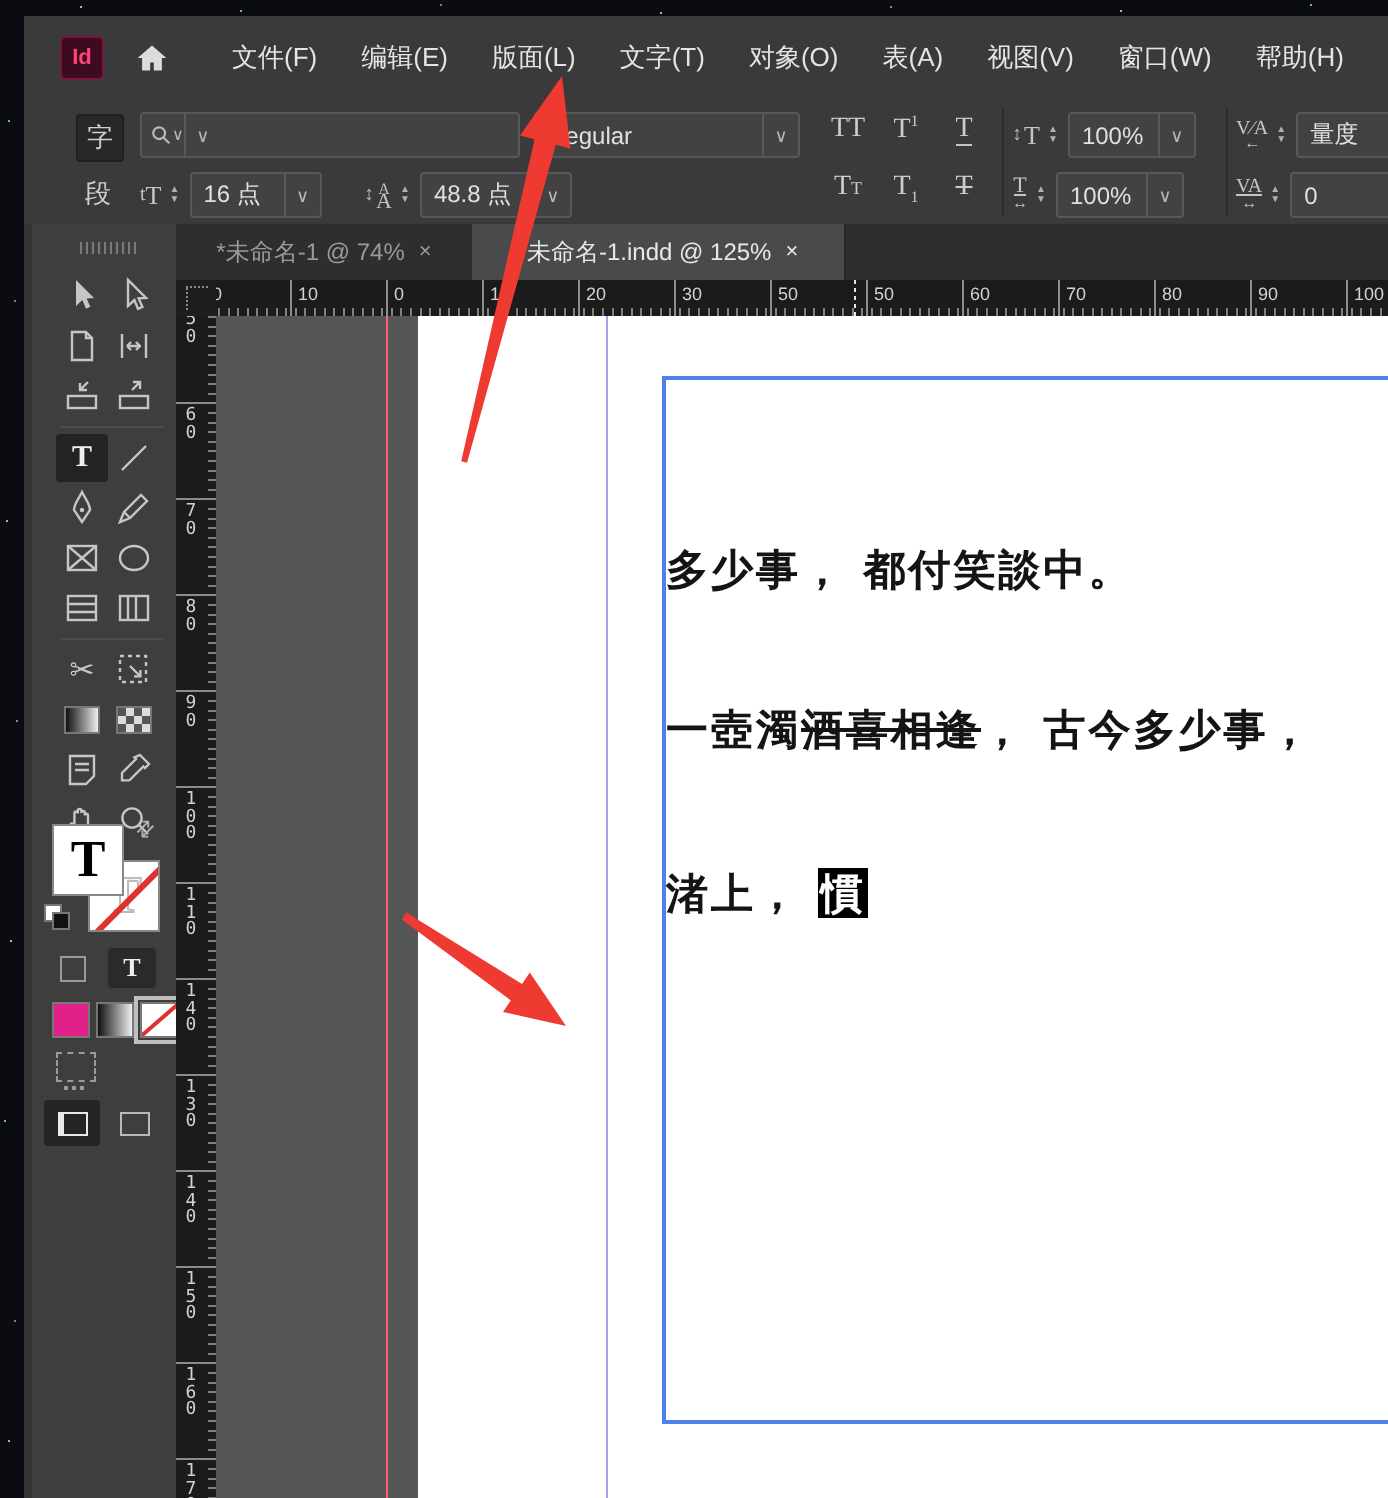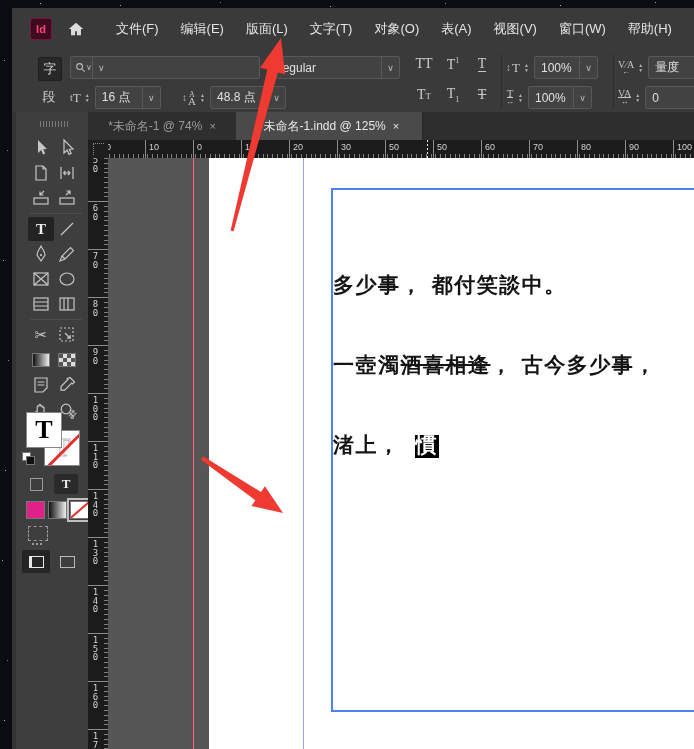--- a/index.html
+++ b/index.html
@@ -550,20 +550,20 @@
       <div class="vlab" style="top: 574px;">170</div>
     </div>
 
   <div class="canvas" id="canvas">
     <div class="page"></div>
     <div class="tframe" id="textFrame" style="border-color: rgb(77, 130, 232);"></div>
   <div class="guide" style="left: 85px; background: rgb(255, 95, 125);"></div>
       <div class="guide" style="left: 195px; background: rgb(161, 161, 230);"></div>
       <div class="tline" style="top: 113px;"><span>多少事， 都付笑談中。</span></div>
       <div class="tline" style="top: 193px;"><span>一壺濁</span><span class="strike">酒喜相逢</span><span>， 古今多少事，</span></div>
-      <div class="tline" style="top: 275px; font-family: Liberation Mono, monospace;"><span>渚上， </span><span class="hl">慣</span></div>
+      <div class="tline" style="top: 275px;"><span>渚上， </span><span class="hl">慣</span></div>
     </div>
 
   <svg class="arrows" id="arrowSvg" viewBox="0 0 694 749">
       <polygon points="281,38 285.2,74.2 277.9,72.4 233.5,231.4 230.6,230.6 267.3,69.6 260,67.8" fill="#ee3a31"></polygon>
       <polygon points="283,513 251.5,506 255.4,500.2 200.9,459.7 203.1,456.3 261,492 264.9,486.2" fill="#ee3a31"></polygon>
     </svg>
 </div>
 
 </body></html>

